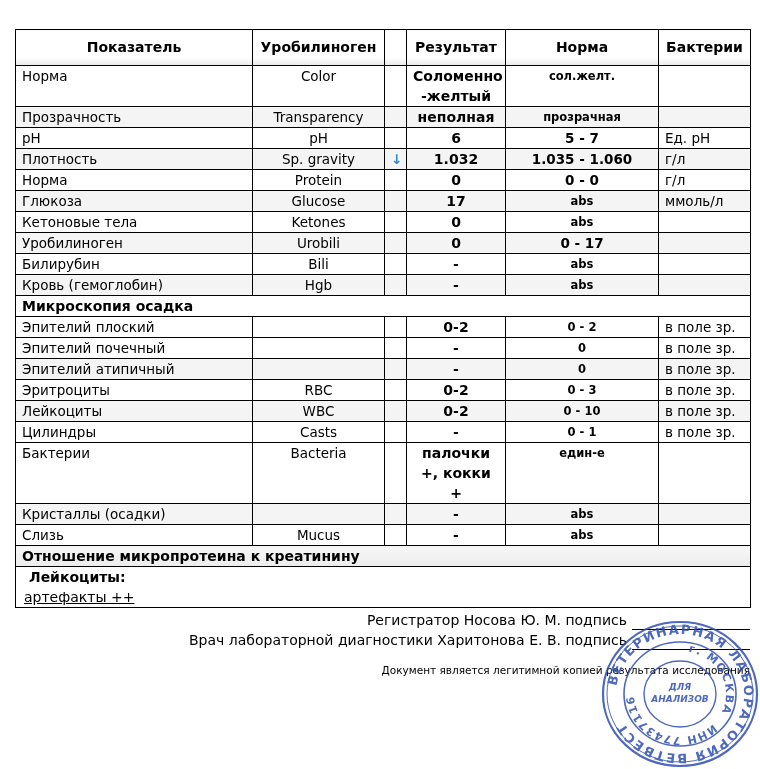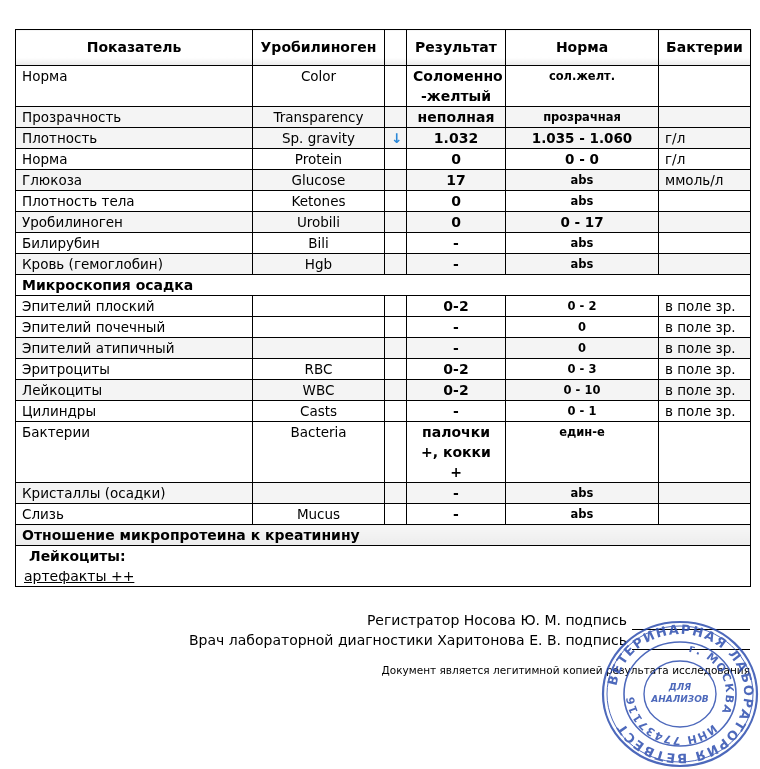--- a/index.html
+++ b/index.html
@@ -93,20 +93,28 @@
       <td class="unit"></td>
     </tr>
     <tr class="shade">
       <td class="name">Прозрачность</td>
       <td class="abbr">Transparency</td>
       <td class="flag"></td>
       <td class="res">неполная</td>
       <td class="norm small">прозрачная</td>
       <td class="unit"></td>
     </tr>
+    <tr>
+      <td class="name">pH</td>
+      <td class="abbr">pH</td>
+      <td class="flag"></td>
+      <td class="res">6</td>
+      <td class="norm">5 - 7</td>
+      <td class="unit">Ед. pH</td>
+    </tr>
     <tr class="shade">
       <td class="name">Плотность</td>
       <td class="abbr">Sp. gravity</td>
       <td class="flag">↓</td>
       <td class="res">1.032</td>
       <td class="norm">1.035 - 1.060</td>
       <td class="unit">г/л</td>
     </tr>
     <tr>
       <td class="name">Норма</td>
@@ -118,21 +126,21 @@
     </tr>
     <tr class="shade">
       <td class="name">Глюкоза</td>
       <td class="abbr">Glucose</td>
       <td class="flag"></td>
       <td class="res">17</td>
       <td class="norm small">abs</td>
       <td class="unit">ммоль/л</td>
     </tr>
     <tr>
-      <td class="name">Плотность тела</td>
+      <td class="name">Кетоновые тела</td>
       <td class="abbr">Ketones</td>
       <td class="flag"></td>
       <td class="res">0</td>
       <td class="norm small">abs</td>
       <td class="unit"></td>
     </tr>
     <tr class="shade">
       <td class="name">Уробилиноген</td>
       <td class="abbr">Urobili</td>
       <td class="flag"></td>

